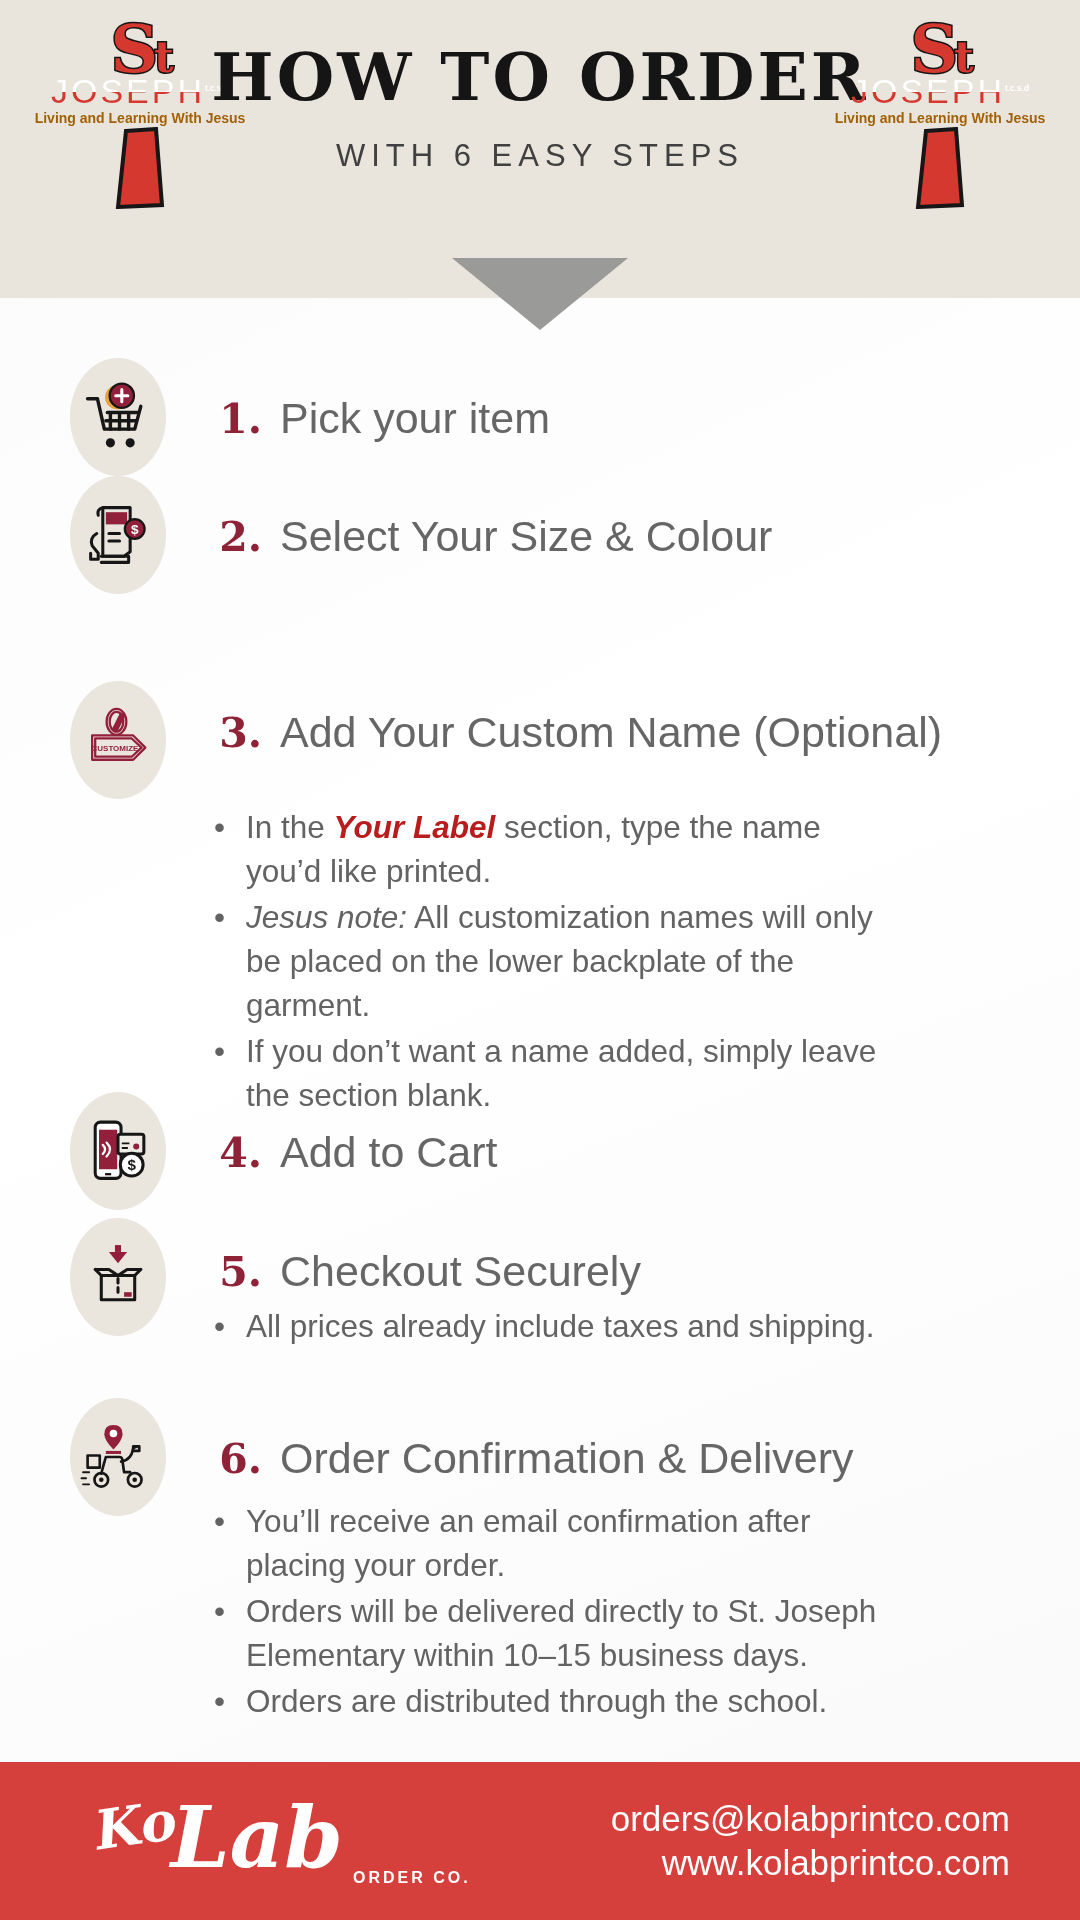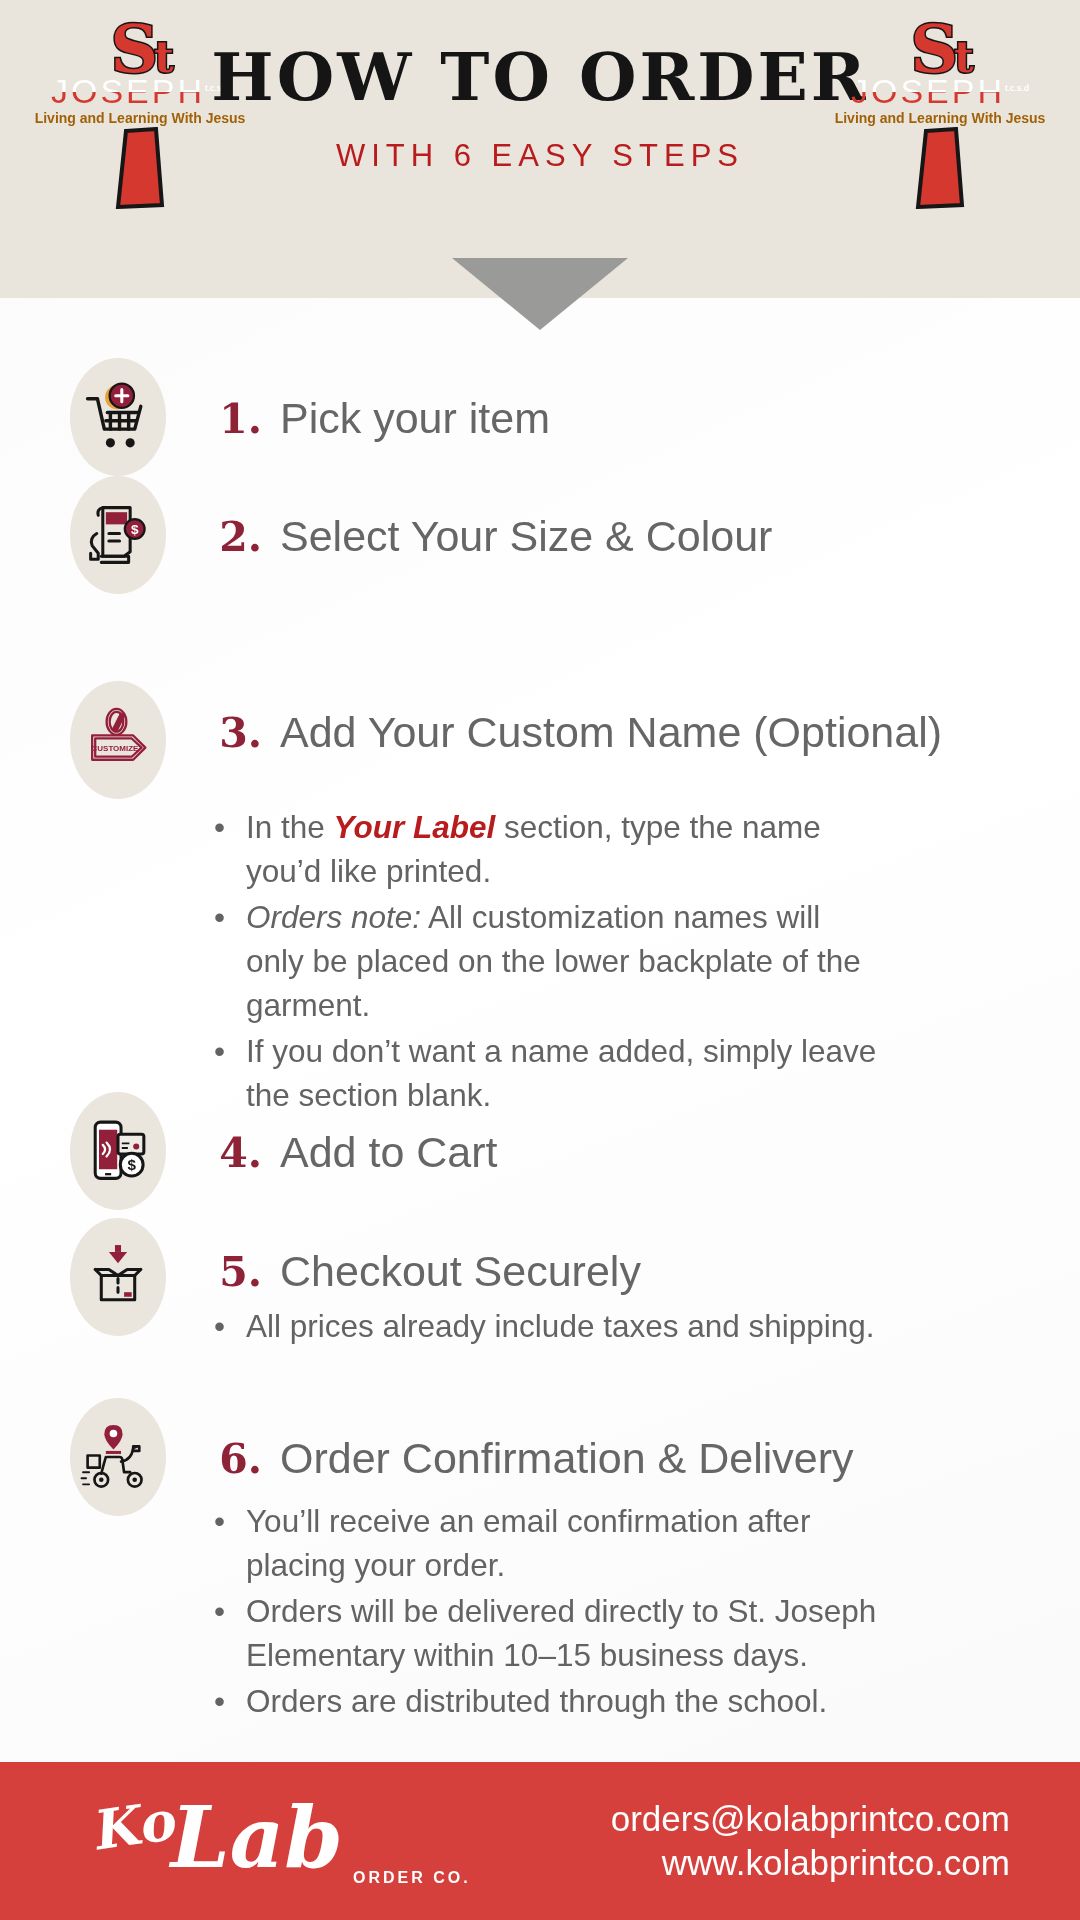--- a/index.html
+++ b/index.html
@@ -8,21 +8,21 @@
   .page::before{content:"";position:absolute;inset:0;
         background:linear-gradient(155deg,rgba(0,0,0,0.02) 0%,rgba(255,255,255,0) 45%),
                    linear-gradient(340deg,rgba(0,0,0,0.025) 0%,rgba(255,255,255,0) 55%);
         pointer-events:none;}
 
   
   .header{position:absolute;top:0;left:0;width:1080px;height:298px;background:#E9E4DC;}
   .title-wrap{position:absolute;left:0;top:44px;width:1080px;text-align:center;}
   .title{font-family:"DejaVu Serif",serif;font-weight:700;font-size:66px;letter-spacing:3px;
          color:#151515;line-height:1;}
-  .subtitle{margin-top:28px;font-size:31px;letter-spacing:6px;color:#b91c1c;}
+  .subtitle{margin-top:28px;font-size:31px;letter-spacing:6px;color:#404040;}
 
   
   .sj-logo{position:absolute;top:16px;width:220px;text-align:center;line-height:1;}
   .sj-logo.left{left:30px;} .sj-logo.right{right:30px;}
   .sj-st{font-family:"DejaVu Serif",serif;font-weight:700;font-size:66px;color:#D5382F;
          -webkit-text-stroke:3px #161616;paint-order:stroke fill;letter-spacing:-4px;}
   .sj-st .sj-t{font-size:42px;}
   .sj-name{margin-top:-8px;font-weight:400;font-size:34px;letter-spacing:3px;
            background:linear-gradient(180deg,#ffffff 0%,#ffffff 52%,#D5382F 52%,#D5382F 100%);
            -webkit-background-clip:text;background-clip:text;color:transparent;display:inline-block;}
@@ -167,21 +167,21 @@
       <text x="46" y="65" text-anchor="middle" font-family="Liberation Sans,sans-serif" font-size="10.5" font-weight="bold" fill="#93203A">CUSTOMIZE</text>
     </svg>
           </div>
           <div class="step-body">
             <div class="step-head">
               <span class="step-num">3.</span>
               <span class="step-title">Add Your Custom Name (Optional)</span>
             </div>
             <ul class="bullets">
               <li><span>In the </span><span class="seg-bi">Your Label</span><span> section, type the name you’d like printed.</span></li>
-              <li><span class="seg-i">Orders note:</span><span> All customization names will only be placed on the lower backplate of the garment.</span></li>
+              <li><span class="seg-i">Jesus note:</span><span> All customization names will only be placed on the lower backplate of the garment.</span></li>
               <li><span>If you don’t want a name added, simply leave the section blank.</span></li>
             </ul>
           </div>
         </div>
       </div>
       <div class="step s4">
         <div class="step-inner">
           <div class="icon-bubble">
             <svg viewBox="0 0 100 100">
       <rect x="20" y="12" width="34" height="74" rx="7" fill="#ffffff" stroke="#161616" stroke-width="4"></rect>

